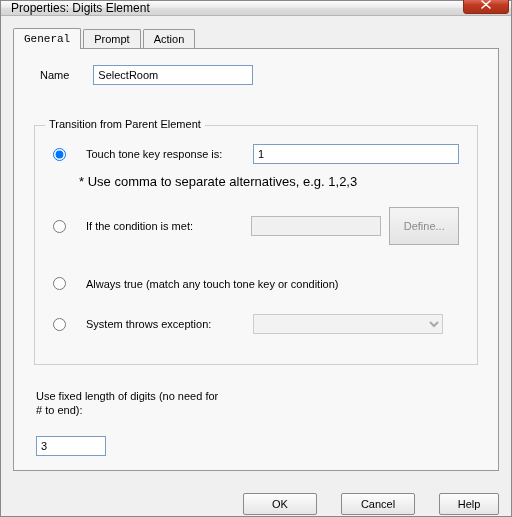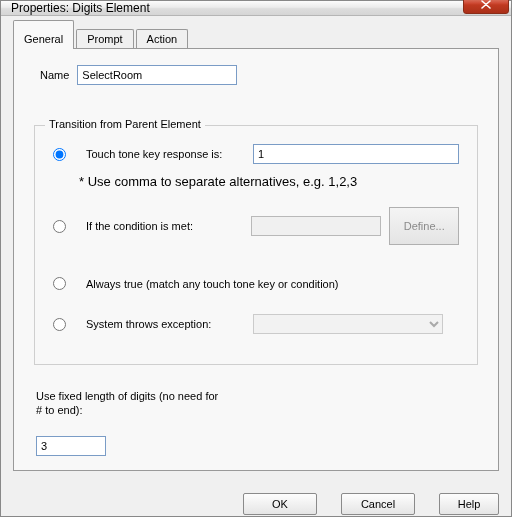--- a/index.html
+++ b/index.html
@@ -72,38 +72,39 @@
     background: #f0f0f0;
     padding: 3px 10px 3px 10px;
     margin-right: 2px;
     border-radius: 2px 2px 0 0;
     font-size: 11px;
     cursor: default;
     position: relative;
   }
   .tab.active {
     background: #f8f8f8;
-    padding-top: 12px;
+    padding-top: 4px;
     padding-bottom: 4px;
     margin-bottom: -1px;
     z-index: 3;
+    font-family: Liberation Mono, monospace;
   }
   .tab-panel {
     border: 1px solid #999;
     background: #f8f8f8;
     flex: 1;
     padding: 16px 18px 14px 18px;
     position: relative;
     z-index: 1;
   }
   
   .row-name {
     display: flex;
     align-items: center;
-    gap: 8px;
+    gap: 24px;
     margin-bottom: 40px;
     margin-left: 8px;
   }
   .label { font-size: 11px; }
   input[type=text] {
     border: 1px solid #7a9cc6;
     background: #fff;
     font-size: 11px;
     padding: 2px 4px;
     height: 20px;

